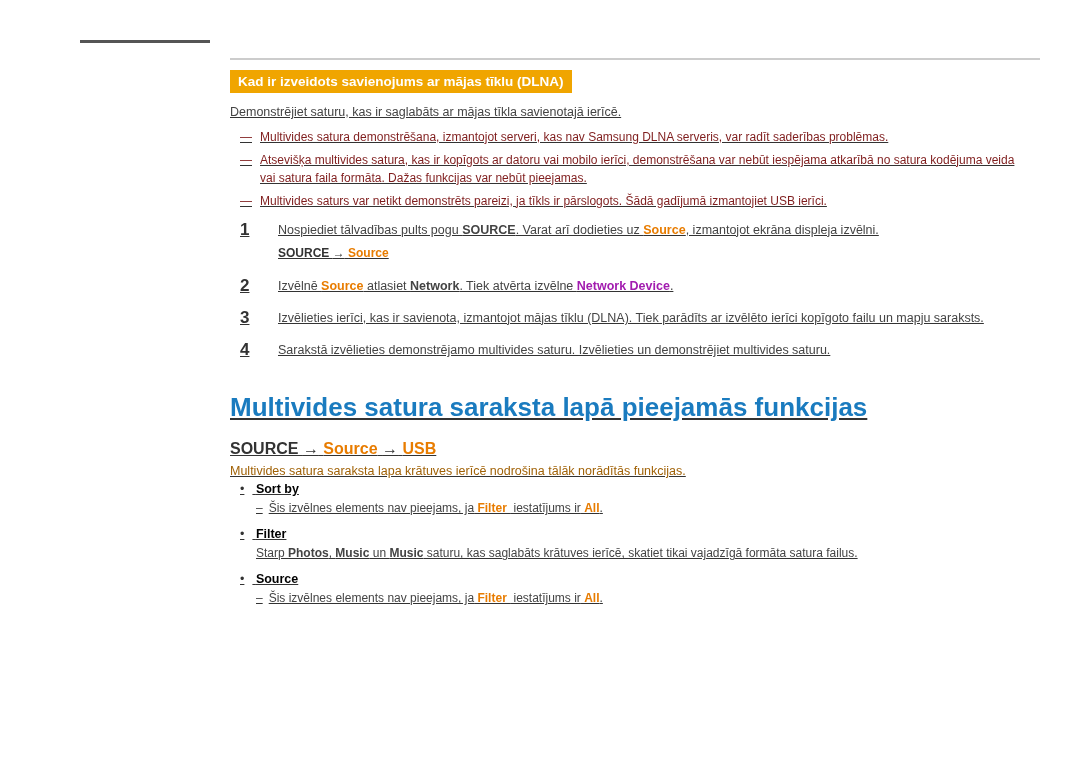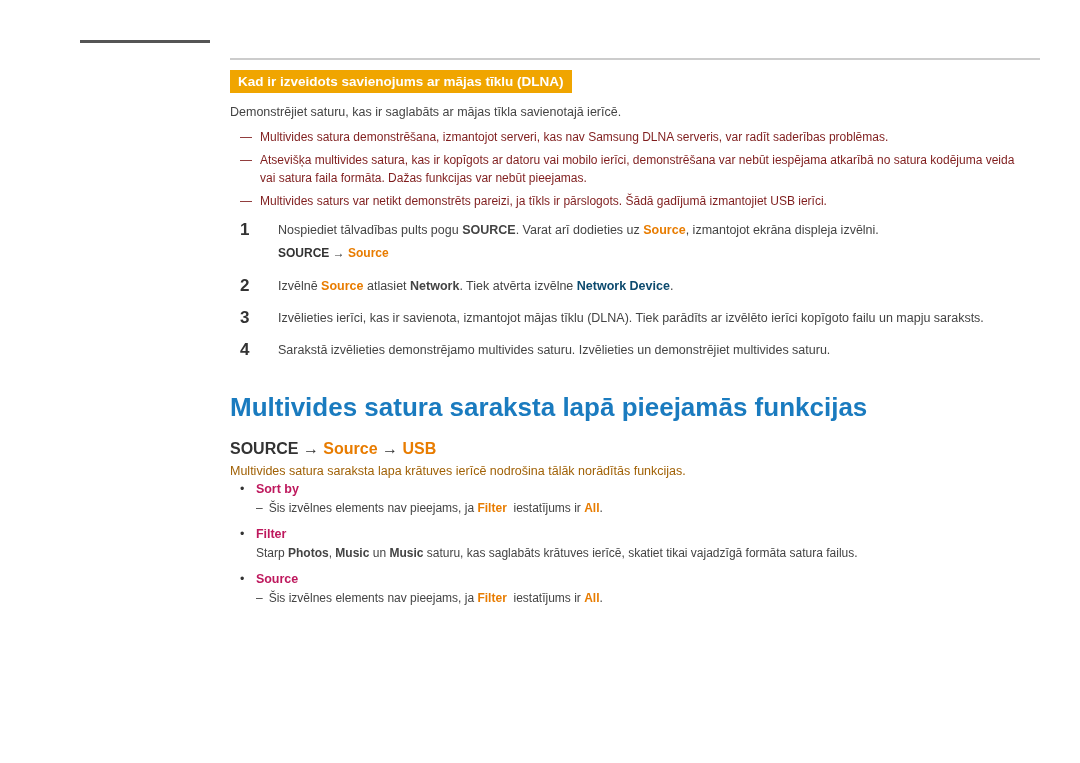--- a/index.html
+++ b/index.html
@@ -16,20 +16,21 @@
       font-size: 13px;
       color: #333333;
       overflow: hidden;
     }
 
     .page-container {
       width: 1080px;
       height: 763px;
       position: relative;
       padding: 40px 60px 60px 230px;
+      text-decoration: underline;
     }
 
     .top-border {
       position: absolute;
       top: 58px;
       left: 230px;
       right: 40px;
       height: 2px;
       background: #cccccc;
     }
@@ -117,21 +118,21 @@
     .source-line .arrow {
       color: #333;
     }
 
     .link-orange {
       color: #e87c00;
       font-weight: bold;
     }
 
     .link-blue {
-      color: #0c4a6e;
+      color: #a21caf;
       font-weight: bold;
     }
 
     .bold-text {
       font-weight: bold;
     }
 
     .main-heading {
       font-size: 26px;
       font-weight: bold;
@@ -164,21 +165,21 @@
       font-size: 12.5px;
     }
 
     .bullet-list > li::before {
       content: '•';
       margin-right: 8px;
       color: #333;
     }
 
     .bullet-label {
-      color: #be185d;
+      color: #000000;
       font-weight: bold;
     }
 
     .sub-text {
       font-size: 12px;
       color: #444;
       margin-top: 3px;
       margin-left: 16px;
       line-height: 1.5;
     }

